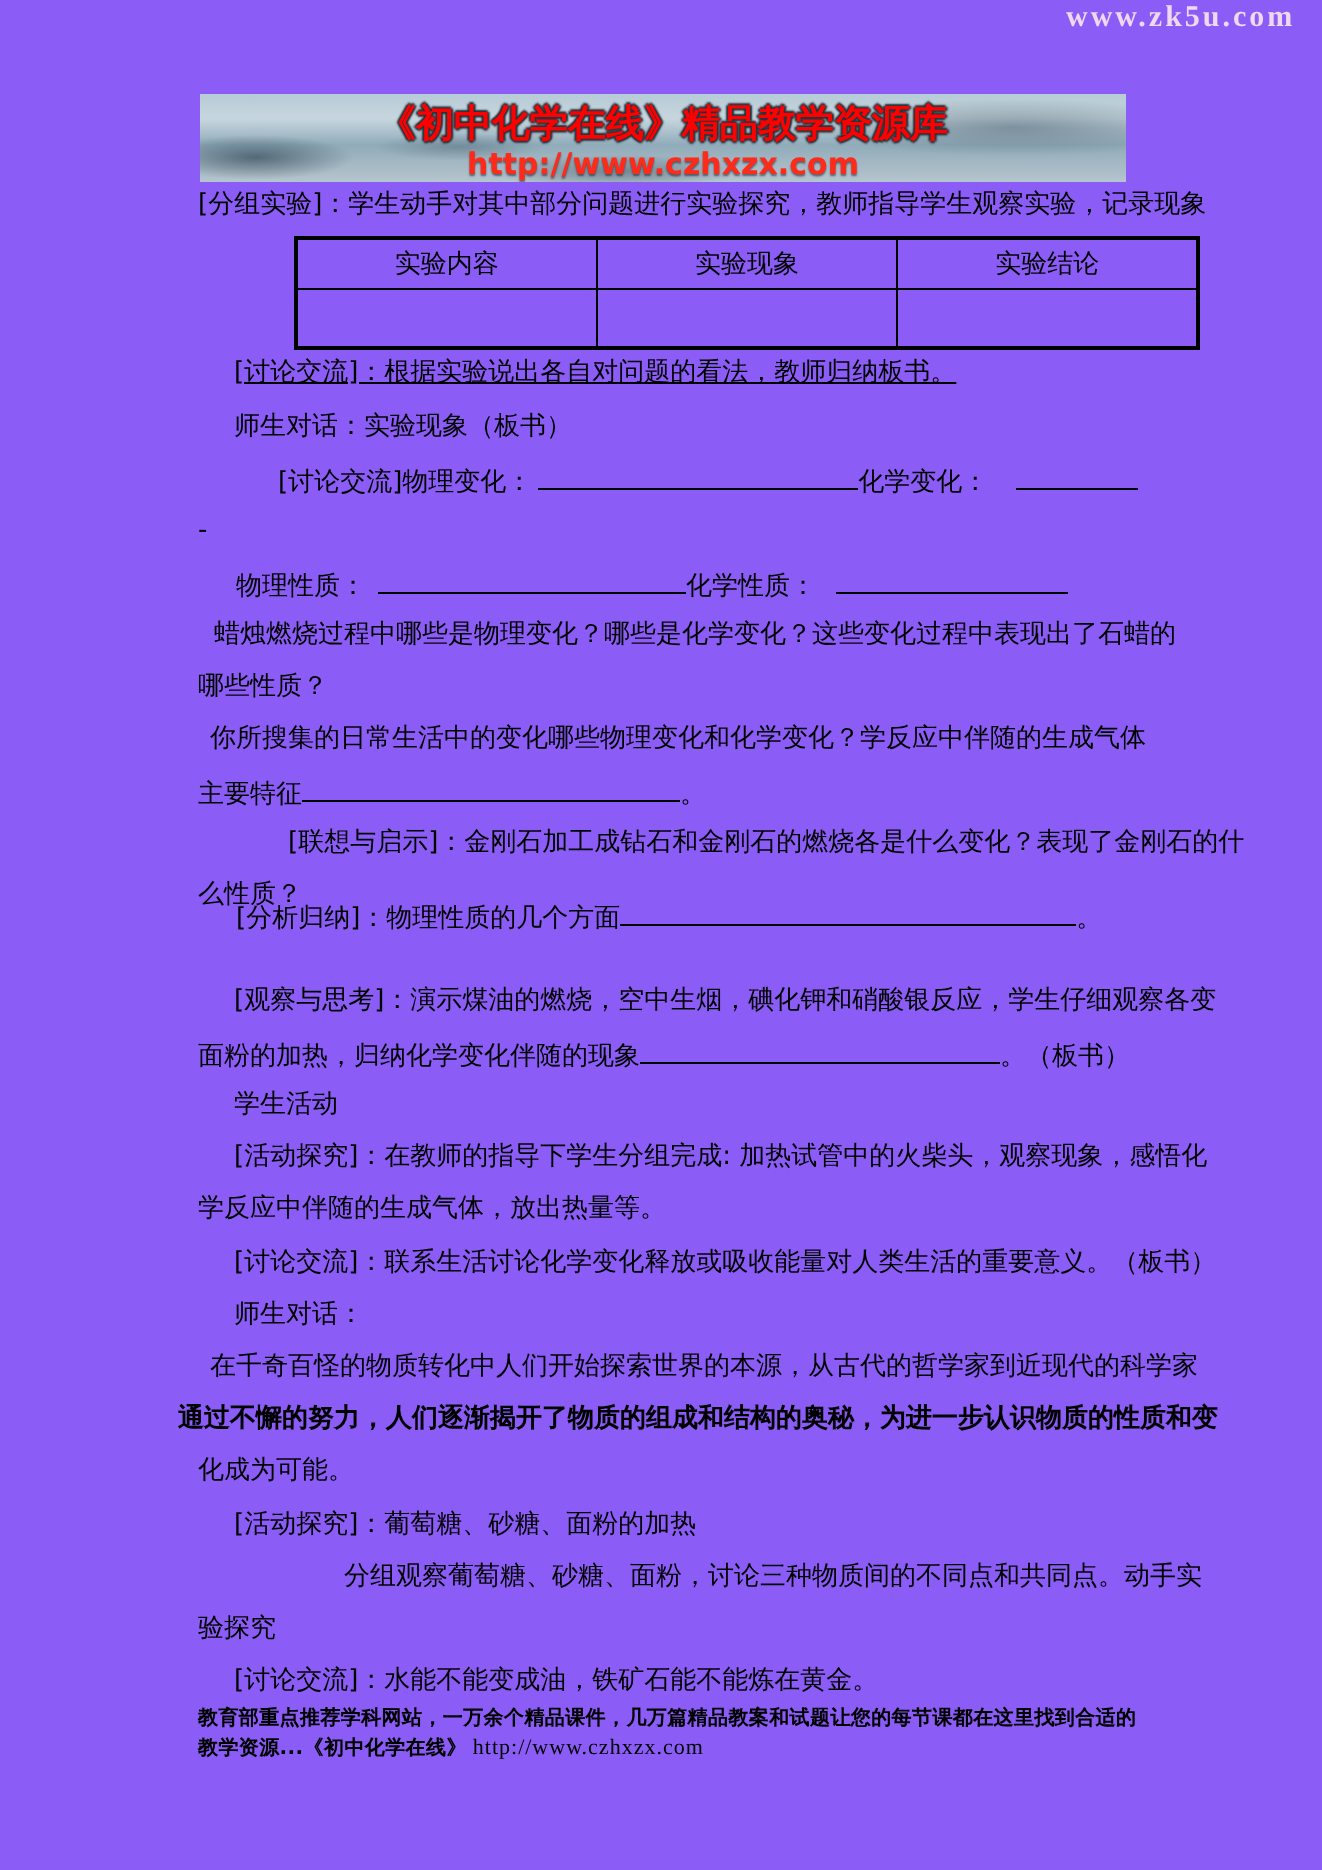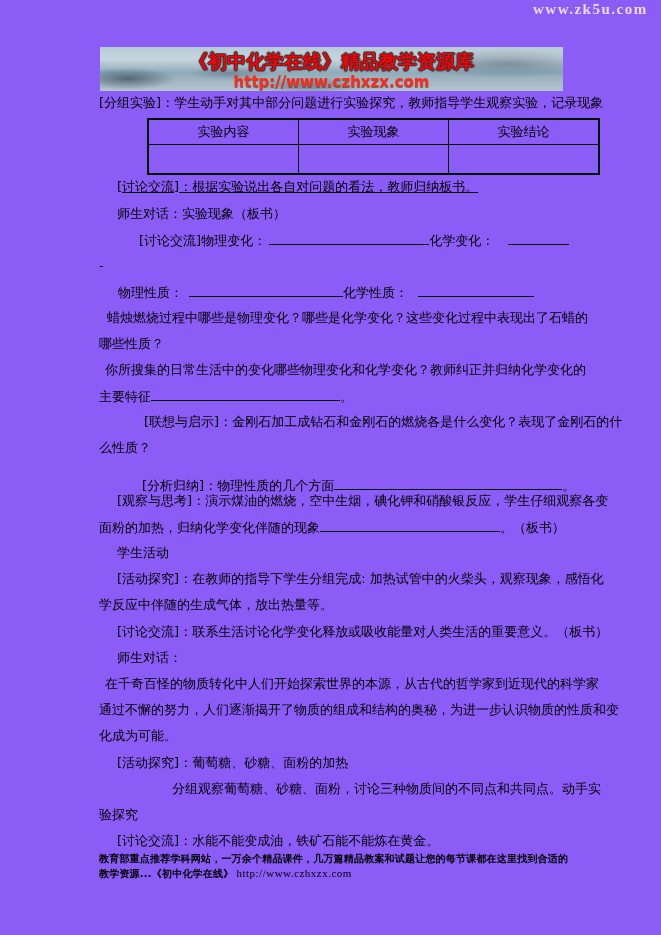--- a/index.html
+++ b/index.html
@@ -98,34 +98,34 @@
 
   <div>
       <div class="tline" style="left: 99px; top: 95px; text-align: right;"><span>[分组实验]：学生动手对其中部分问题进行实验探究，教师指导学生观察实验，记录现象</span></div>
       <div class="tline" style="left: 117px; top: 179px; text-decoration: underline;"><span>[讨论交流]：根据实验说出各自对问题的看法，教师归纳板书。</span></div>
       <div class="tline" style="left: 117px; top: 206px;"><span>师生对话：实验现象（板书）</span></div>
       <div class="tline" style="left: 118px; top: 232px; margin-left: 21px;"><span>[讨论交流]物理变化：</span><span class="blank" style="width: 160px; margin-left: 3px;"></span><span>化学变化：</span><span class="blank" style="width: 61px; margin-left: 14px;"></span></div>
       <div class="tline" style="left: 99px; top: 258px;"><span>-</span></div>
       <div class="tline" style="left: 118px; top: 284px;"><span>物理性质：</span><span class="blank" style="width: 154px; margin-left: 6px;"></span><span>化学性质：</span><span class="blank" style="width: 116px; margin-left: 10px;"></span></div>
       <div class="tline" style="left: 107px; top: 310px;"><span>蜡烛燃烧过程中哪些是物理变化？哪些是化学变化？这些变化过程中表现出了石蜡的</span></div>
       <div class="tline" style="left: 99px; top: 336px;"><span>哪些性质？</span></div>
-      <div class="tline" style="left: 105px; top: 362px;"><span>你所搜集的日常生活中的变化哪些物理变化和化学变化？教师纠正并归纳化学变化的</span></div>
+      <div class="tline" style="left: 105px; top: 362px;"><span>你所搜集的日常生活中的变化哪些物理变化和化学变化？学反应中伴随的生成气体</span></div>
       <div class="tline" style="left: 99px; top: 388px;"><span>主要特征</span><span class="blank" style="width: 189px;"></span><span>。</span></div>
       <div class="tline" style="left: 117px; top: 414px; margin-left: 27px;"><span>[联想与启示]：金刚石加工成钻石和金刚石的燃烧各是什么变化？表现了金刚石的什</span></div>
       <div class="tline" style="left: 99px; top: 440px;"><span>么性质？</span></div>
-      <div class="tline" style="left: 118px; top: 477px; margin-left: 24px;"><span>[分析归纳]：物理性质的几个方面</span><span class="blank" style="width: 228px;"></span><span>。</span></div>
+      <div class="tline" style="left: 118px; top: 450px;"><span>[分析归纳]：物理性质的几个方面</span><span class="blank" style="width: 228px;"></span><span>。</span></div>
       <div class="tline" style="left: 117px; top: 493px;"><span>[观察与思考]：演示煤油的燃烧，空中生烟，碘化钾和硝酸银反应，学生仔细观察各变</span></div>
       <div class="tline" style="left: 99px; top: 519px;"><span>面粉的加热，归纳化学变化伴随的现象</span><span class="blank" style="width: 180px;"></span><span>。（板书）</span></div>
       <div class="tline" style="left: 117px; top: 545px;"><span>学生活动</span></div>
       <div class="tline" style="left: 117px; top: 571px;"><span>[活动探究]：在教师的指导下学生分组完成: 加热试管中的火柴头，观察现象，感悟化</span></div>
       <div class="tline" style="left: 99px; top: 597px;"><span>学反应中伴随的生成气体，放出热量等。</span></div>
       <div class="tline" style="left: 117px; top: 624px;"><span>[讨论交流]：联系生活讨论化学变化释放或吸收能量对人类生活的重要意义。（板书）</span></div>
       <div class="tline" style="left: 117px; top: 650px;"><span>师生对话：</span></div>
       <div class="tline" style="left: 105px; top: 676px;"><span>在千奇百怪的物质转化中人们开始探索世界的本源，从古代的哲学家到近现代的科学家</span></div>
-      <div class="tline" style="left: 99px; top: 702px;"><span>通过不懈的努力，人们逐渐揭开了物质的组成和结构的奥秘，为进一步认识物质的性质和变</span></div>
+      <div class="tline" style="left: 89px; top: 702px; font-weight: bold;"><span>通过不懈的努力，人们逐渐揭开了物质的组成和结构的奥秘，为进一步认识物质的性质和变</span></div>
       <div class="tline" style="left: 99px; top: 728px;"><span>化成为可能。</span></div>
       <div class="tline" style="left: 117px; top: 755px;"><span>[活动探究]：葡萄糖、砂糖、面粉的加热</span></div>
       <div class="tline" style="left: 172px; top: 781px;"><span>分组观察葡萄糖、砂糖、面粉，讨论三种物质间的不同点和共同点。动手实</span></div>
       <div class="tline" style="left: 99px; top: 807px;"><span>验探究</span></div>
       <div class="tline" style="left: 117px; top: 833px;"><span>[讨论交流]：水能不能变成油，铁矿石能不能炼在黄金。</span></div>
     </div>
 
   <div class="footer-line f1">教育部重点推荐学科网站，一万余个精品课件，几万篇精品教案和试题让您的每节课都在这里找到合适的</div>
   <div class="footer-line f2">
     <span>教学资源...《初中化学在线》</span><span class="furl">http://www.czhxzx.com</span>

